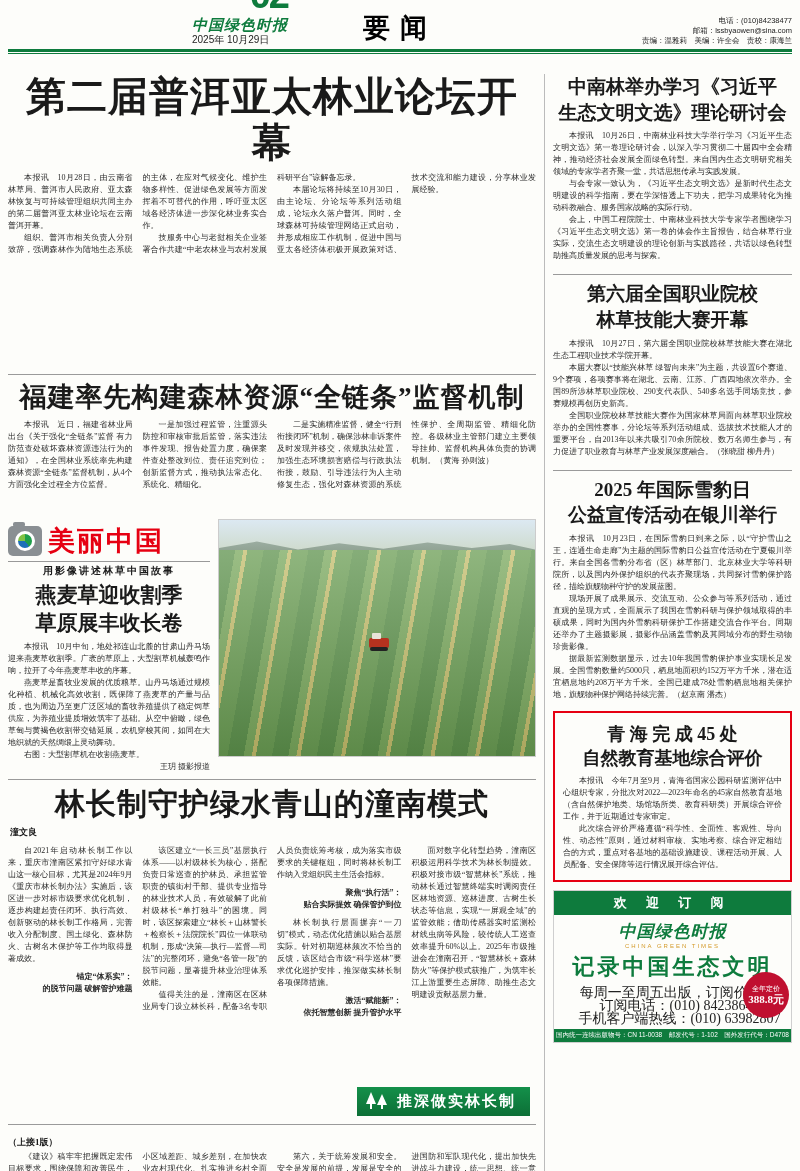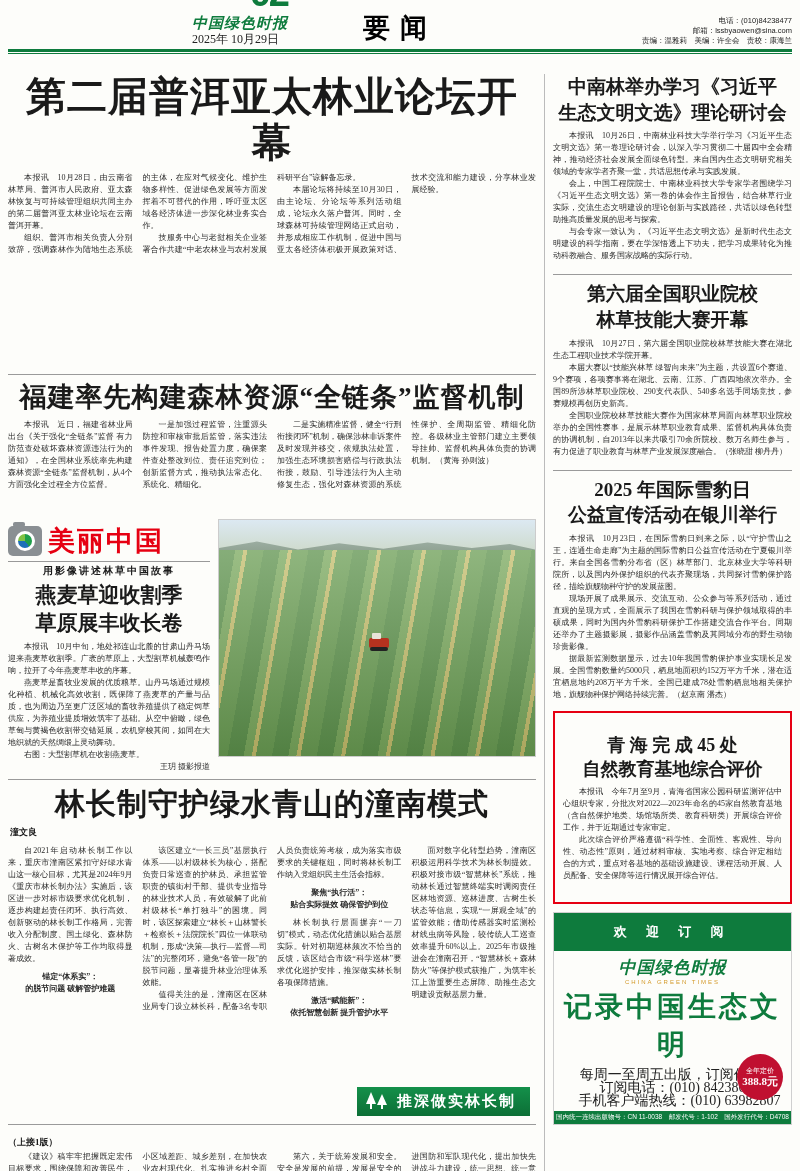--- a/index.html
+++ b/index.html
@@ -8,38 +8,38 @@
   }
   *{margin:0;padding:0;box-sizing:border-box;}
   body{background:#e8e8e8;font-family:"Liberation Serif","DejaVu Serif",serif;}
   .page{width:800px;height:1171px;background:#fdfdfa;margin:0 auto;padding:6px 8px;overflow:hidden;color:var(--ink);}
   
   .masthead{display:flex;align-items:flex-end;height:40px;}
   .mh-left{display:flex;align-items:flex-end;gap:6px;width:280px;flex-direction:column;}
   .pagenum{font-family:"Liberation Sans","DejaVu Sans",sans-serif;font-size:38px;line-height:34px;font-weight:bold;color:var(--green);letter-spacing:-2px;}
   .mh-logoblock{display:flex;flex-direction:column;line-height:1;padding-bottom:1px;}
   .papername{font-size:15px;font-weight:bold;color:var(--green);font-style:italic;letter-spacing:1px;}
-  .mh-date{font-size:12px;color:#222;margin-top:2px;font-family:Liberation Serif, serif;}
+  .mh-date{font-size:10px;color:#222;margin-top:2px;font-family:Liberation Sans, sans-serif;}
   .sectiontitle{flex:1;text-align:center;font-size:27px;font-weight:bold;letter-spacing:10px;color:#000;}
   .mh-right{width:280px;text-align:right;font-size:7.5px;line-height:10px;color:#222;font-family:"Liberation Sans",sans-serif;}
   .double-rule{margin-top:3px;border-top:3px solid var(--green);border-bottom:1px solid var(--green);height:5px;}
   
   main{display:flex;gap:8px;margin-top:20px;height:1100px;}
   .col-left{width:528px;display:flex;flex-direction:column;}
   .col-right{width:248px;border-left:1px solid #bbb;padding-left:8px;display:flex;flex-direction:column;}
   .hr{border-top:1px solid var(--rule);margin:6px 0;}
   
   .h-big{font-size:40px;font-weight:bold;text-align:center;letter-spacing:1px;line-height:1.15;}
   .h-mid{font-size:27px;font-weight:bold;text-align:center;letter-spacing:1px;line-height:1.2;}
   .h-right{font-size:19px;font-weight:bold;text-align:center;line-height:1.35;white-space:pre-line;margin-bottom:5px;}
   .body-cols{column-count:4;column-gap:10px;font-size:8px;line-height:12px;text-align:justify;color:var(--ink2);margin-top:6px;}
   .body-sm{font-size:8px;line-height:12px;text-align:justify;color:var(--ink2);}
   .body-sm p,.body-cols p{text-indent:2em;}
   .byline{font-size:9px;font-weight:bold;margin:4px 0 0 2px;}
-  .subhead{font-weight:bold;text-align:center;text-indent:0 !important;margin:6px 0;white-space:pre-line;}
+  .subhead{font-weight:bold;text-align:right;text-indent:0 !important;margin:6px 0;white-space:pre-line;}
   .credit{text-align:right;font-size:8px;color:var(--ink2);}
   
   .photo-row{display:flex;gap:8px;margin-top:4px;}
   .minicol{width:202px;}
   .mzg-box{display:flex;align-items:center;gap:6px;padding:4px 0 2px 0;}
   .cam{width:34px;height:30px;background:#8a8f93;border-radius:5px;position:relative;}
   .cam:before{content:"";position:absolute;top:-4px;left:5px;width:12px;height:5px;background:#8a8f93;border-radius:2px;}
   .lens{position:absolute;top:5px;left:7px;width:20px;height:20px;border-radius:50%;background:conic-gradient(#1e9e4a 0 40%,#1c6fb8 40% 75%,#7fc243 75% 100%);border:3px solid #fff;}
   .mzg-title{font-size:27px;font-weight:bold;color:var(--red);letter-spacing:2px;}
   .mzg-sub{font-size:10px;letter-spacing:2px;text-align:center;border-top:1px solid #999;padding-top:2px;margin-bottom:4px;font-weight:bold;}
@@ -56,30 +56,30 @@
   .tractor:after{content:"";position:absolute;bottom:-3px;left:1px;width:18px;height:4px;background:#222;border-radius:2px;}
   
   .badge-row{display:flex;justify-content:flex-end;margin:4px 6px 2px 0;}
   .ltz-badge{background:linear-gradient(#14904a,#0c6f36);color:#fff;font-weight:bold;font-size:15px;letter-spacing:2px;padding:5px 14px 5px 8px;display:flex;align-items:center;gap:6px;}
   .trees svg{display:block;}
   
   .cont-label{font-size:9px;font-weight:bold;}
   .cont .body-cols{margin-top:2px;}
   
   .r-section{margin-bottom:6px;}
-  .redbox{border:2px solid var(--red);padding:20px 8px;margin:4px 0 8px 0;}
+  .redbox{border:2px solid var(--red);padding:9px 8px;margin:4px 0 8px 0;}
   .redbox .h-right{font-size:18px;}
   
   .ad{border:1px solid #cfcfcf;padding:0 0 0 0;text-align:center;position:relative;}
-  .ad-bar{background:var(--green);color:#fff;font-size:13px;font-weight:bold;letter-spacing:8px;padding:10px 0;}
+  .ad-bar{background:var(--green);color:#fff;font-size:13px;font-weight:bold;letter-spacing:8px;padding:3px 0;}
   .ad-logo{font-size:17px;font-weight:bold;color:var(--green);font-style:italic;margin-top:5px;letter-spacing:1px;}
   .ad-logo-en{font-size:6px;color:#d49a2a;letter-spacing:2px;font-family:"Liberation Sans",sans-serif;}
-  .ad-slogan{font-size:28px;font-weight:bold;color:var(--green);letter-spacing:3px;margin:3px 0 4px 0;}
+  .ad-slogan{font-size:22px;font-weight:bold;color:var(--green);letter-spacing:3px;margin:3px 0 4px 0;}
   .ad-lines{font-size:14px;line-height:13px;text-align:center;padding-left:14px;color:#222;}
-  .ad-badge{position:absolute;right:8px;bottom:24px;width:46px;height:46px;border-radius:50%;background:var(--badge-red);color:#fff;display:flex;flex-direction:column;align-items:center;justify-content:center;line-height:1.2;}
+  .ad-badge{position:absolute;right:2px;bottom:24px;width:46px;height:46px;border-radius:50%;background:var(--badge-red);color:#fff;display:flex;flex-direction:column;align-items:center;justify-content:center;line-height:1.2;}
   .ad-badge .t1{font-size:7px;}
   .ad-badge .t2{font-size:11px;font-weight:bold;}
   .ad-footer{background:var(--green);color:#fff;font-size:6.5px;padding:2px 2px;margin-top:4px;font-family:"Liberation Sans",sans-serif;}
 </style>
 </head>
 <body>
 
 <div class="page">
 
   <header class="masthead">
@@ -195,34 +195,34 @@
 
     </div>
 
     <div class="col-right">
 
       <section class="r-section">
         <h3 class="h-right">中南林举办学习《习近平
 生态文明文选》理论研讨会</h3>
         <div class="body-sm">
           <p>本报讯　10月26日，中南林业科技大学举行学习《习近平生态文明文选》第一卷理论研讨会，以深入学习贯彻二十届四中全会精神，推动经济社会发展全面绿色转型。来自国内生态文明研究相关领域的专家学者齐聚一堂，共话思想传承与实践发展。</p>
+          <p>与会专家一致认为，《习近平生态文明文选》是新时代生态文明建设的科学指南，要在学深悟透上下功夫，把学习成果转化为推动科教融合、服务国家战略的实际行动。</p>
           <p>会上，中国工程院院士、中南林业科技大学专家学者围绕学习《习近平生态文明文选》第一卷的体会作主旨报告，结合林草行业实际，交流生态文明建设的理论创新与实践路径，共话以绿色转型助推高质量发展的思考与探索。</p>
-          <p>与会专家一致认为，《习近平生态文明文选》是新时代生态文明建设的科学指南，要在学深悟透上下功夫，把学习成果转化为推动科教融合、服务国家战略的实际行动。</p>
         </div>
       </section>
 
       <div class="hr"></div>
 
       <section class="r-section">
         <h3 class="h-right">第六届全国职业院校
 林草技能大赛开幕</h3>
         <div class="body-sm">
           <p>本报讯　10月27日，第六届全国职业院校林草技能大赛在湖北生态工程职业技术学院开幕。</p>
           <p>本届大赛以“技能兴林草 绿智向未来”为主题，共设置6个赛道、9个赛项，各项赛事将在湖北、云南、江苏、广西四地依次举办。全国89所涉林草职业院校、290支代表队、540多名选手同场竞技，参赛规模再创历史新高。</p>
-          <p>全国职业院校林草技能大赛作为国家林草局面向林草职业院校举办的全国性赛事，是展示林草职业教育成果、监督机构具体负责的协调机制，自2013年以来共吸引70余所院校、数万名师生参与，有力促进了职业教育与林草产业发展深度融合。（张晓甜 柳丹丹）</p>
+          <p>全国职业院校林草技能大赛作为国家林草局面向林草职业院校举办的全国性赛事，分论坛等系列活动组成、选拔技术技能人才的重要平台，自2013年以来共吸引70余所院校、数万名师生参与，有力促进了职业教育与林草产业发展深度融合。（张晓甜 柳丹丹）</p>
         </div>
       </section>
 
       <div class="hr"></div>
 
       <section class="r-section">
         <h3 class="h-right">2025 年国际雪豹日
 公益宣传活动在银川举行</h3>
         <div class="body-sm">
           <p>本报讯　10月23日，在国际雪豹日到来之际，以“守护雪山之王，连通生命走廊”为主题的国际雪豹日公益宣传活动在宁夏银川举行。来自全国各雪豹分布省（区）林草部门、北京林业大学等科研院所，以及国内外保护组织的代表齐聚现场，共同探讨雪豹保护路径，描绘旗舰物种守护的发展蓝图。</p>

